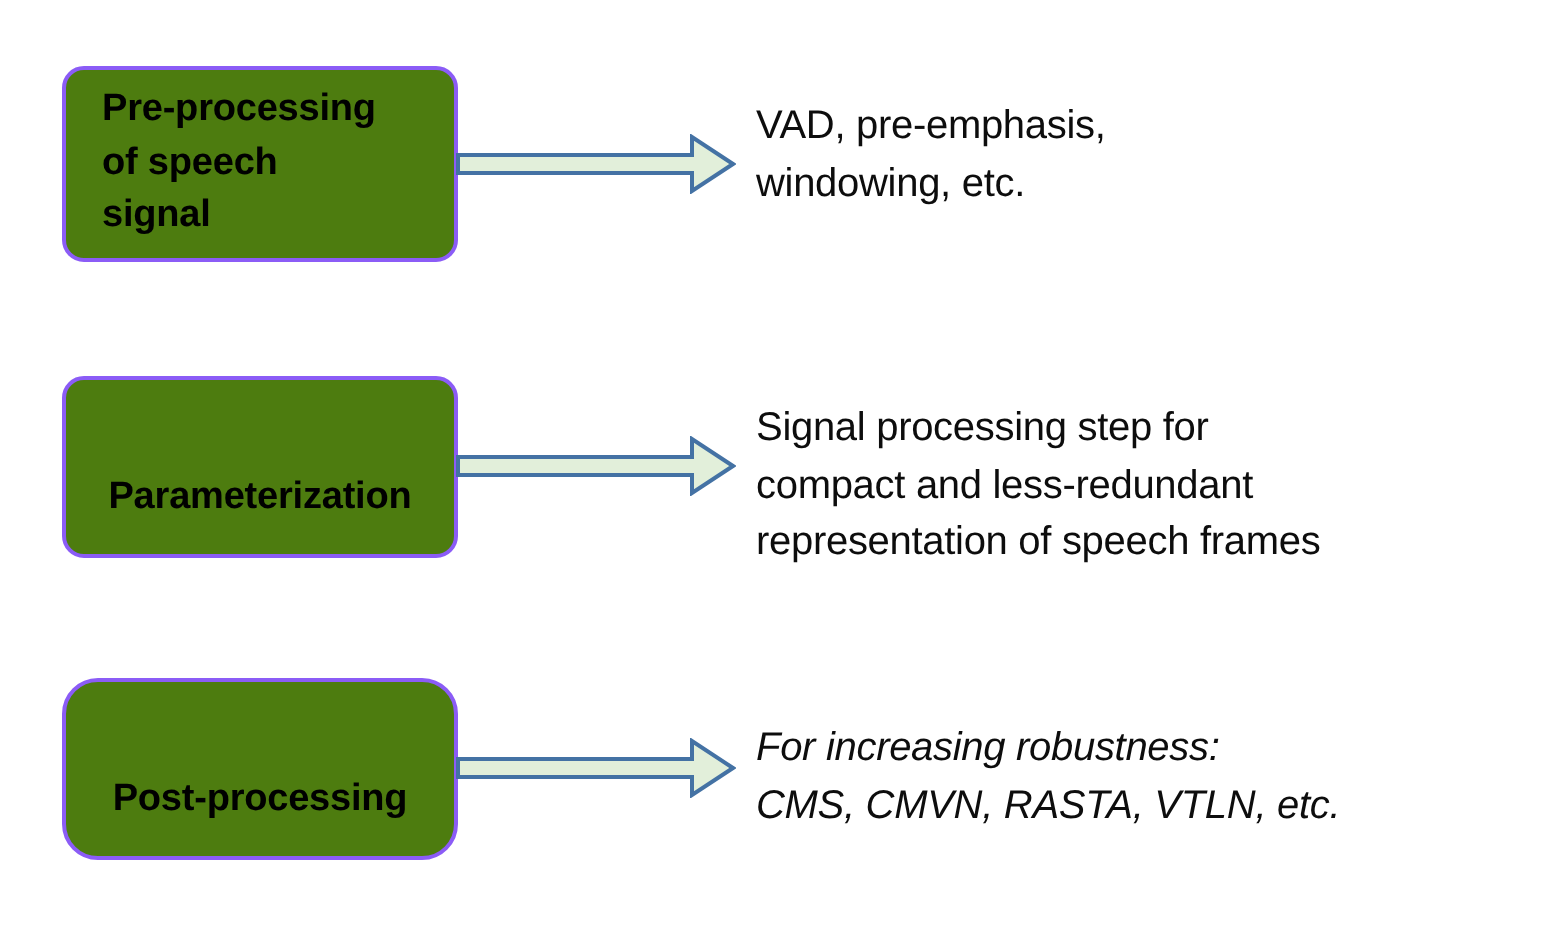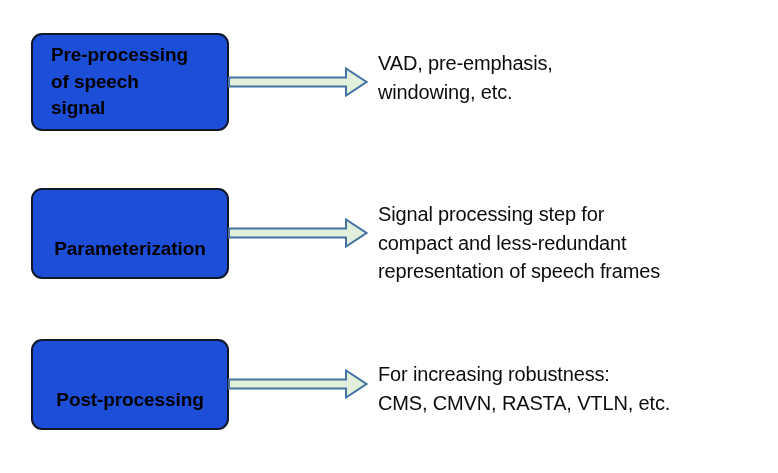--- a/index.html
+++ b/index.html
@@ -31,34 +31,34 @@
   .row-1 { top: 188px; height: 91px; }
   .row-2 { top: 339px; height: 91px; }
 
   
   .box {
     position: absolute;
     left: 31px;
     top: 0;
     width: 198px;
     box-sizing: border-box;
-    background: #1d4ed8;
-    border: 2px solid #0f172a;
+    background: #4d7c0f;
+    border: 2px solid #8b5cf6;
     border-radius: 11px;
     display: flex;
     align-items: center;
     color: #000000;
     font-weight: bold;
     font-size: 19px;
     line-height: 1.42;
     letter-spacing: -0.1px;
   }
   .row-0 .box { height: 98px; justify-content: flex-start; padding: 0 8px 0 18px; }
   .row-1 .box { height: 91px; justify-content: center; padding: 0 2px; }
-  .row-2 .box { height: 91px; justify-content: center; padding: 0 2px; }
+  .row-2 .box { height: 91px; justify-content: center; padding: 0 2px; border-radius: 18px; }
 
   .box-label { display: block; white-space: pre-line; }
   .row-1 .box-label,
   .row-2 .box-label { white-space: nowrap; margin-top: 32px; }
 
   
   .arrow {
     position: absolute;
     left: 228px;
     width: 140px;
@@ -76,21 +76,21 @@
     left: 378px;
     width: 400px;
     color: #0d0d0d;
     font-size: 20px;
     line-height: 1.43;
     white-space: pre-line;
     letter-spacing: -0.15px;
   }
   .row-0 .desc { top: 16px; }
   .row-1 .desc { top: 12px; }
-  .row-2 .desc { top: 21px; }
+  .row-2 .desc { top: 21px; font-style: italic; }
 </style>
 </head>
 <body>
 
 <div id="diagram">
 
   <div class="row row-0">
     <div class="box">
       <span class="box-label">Pre-processing
 of speech

